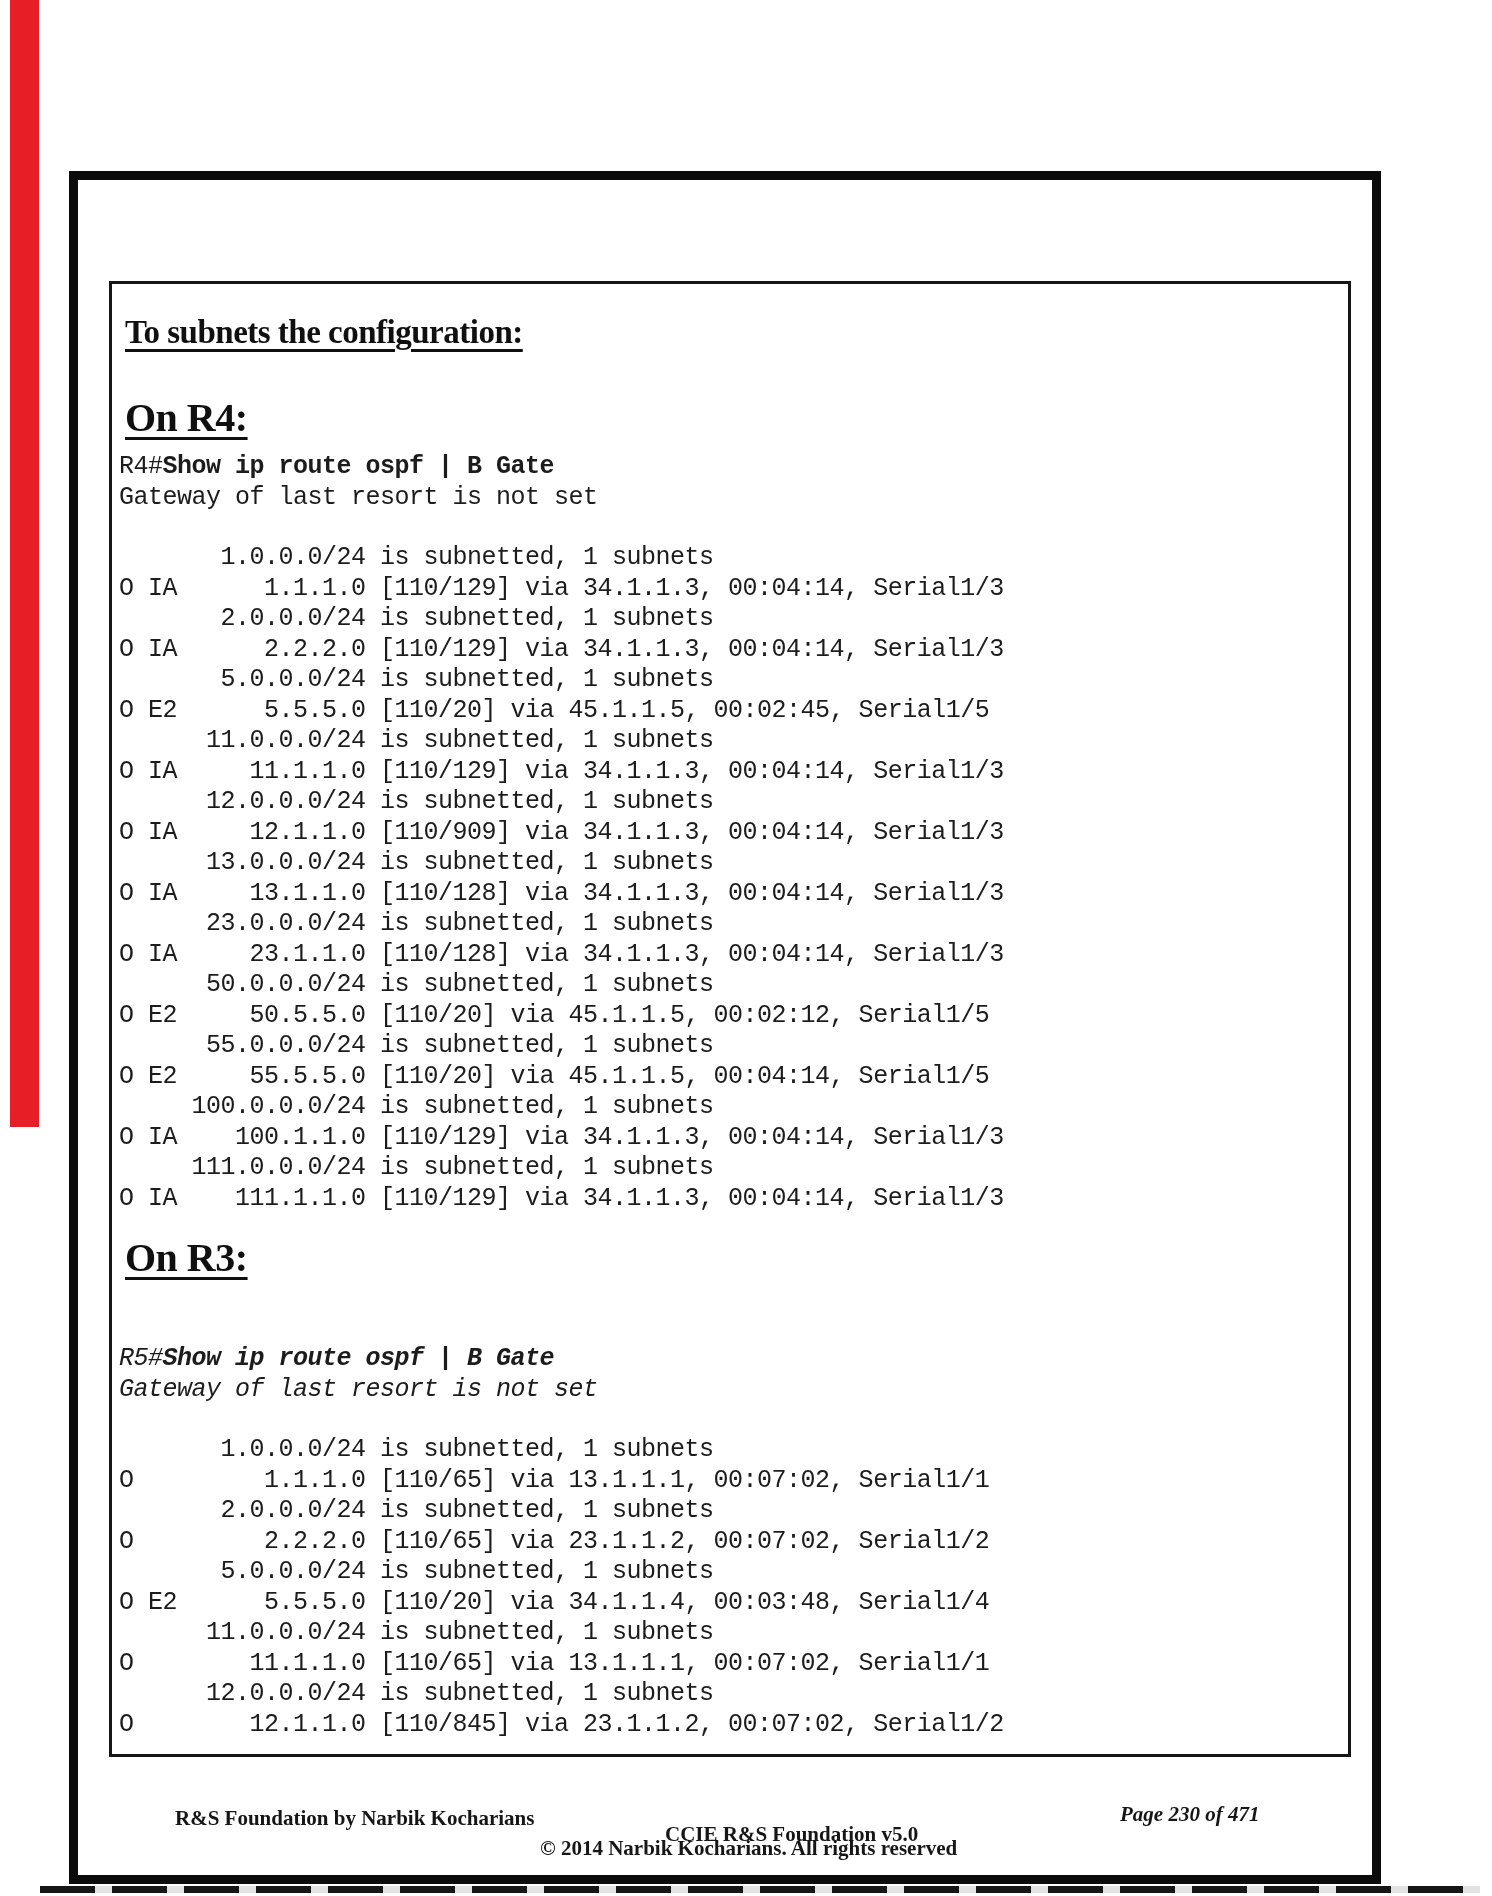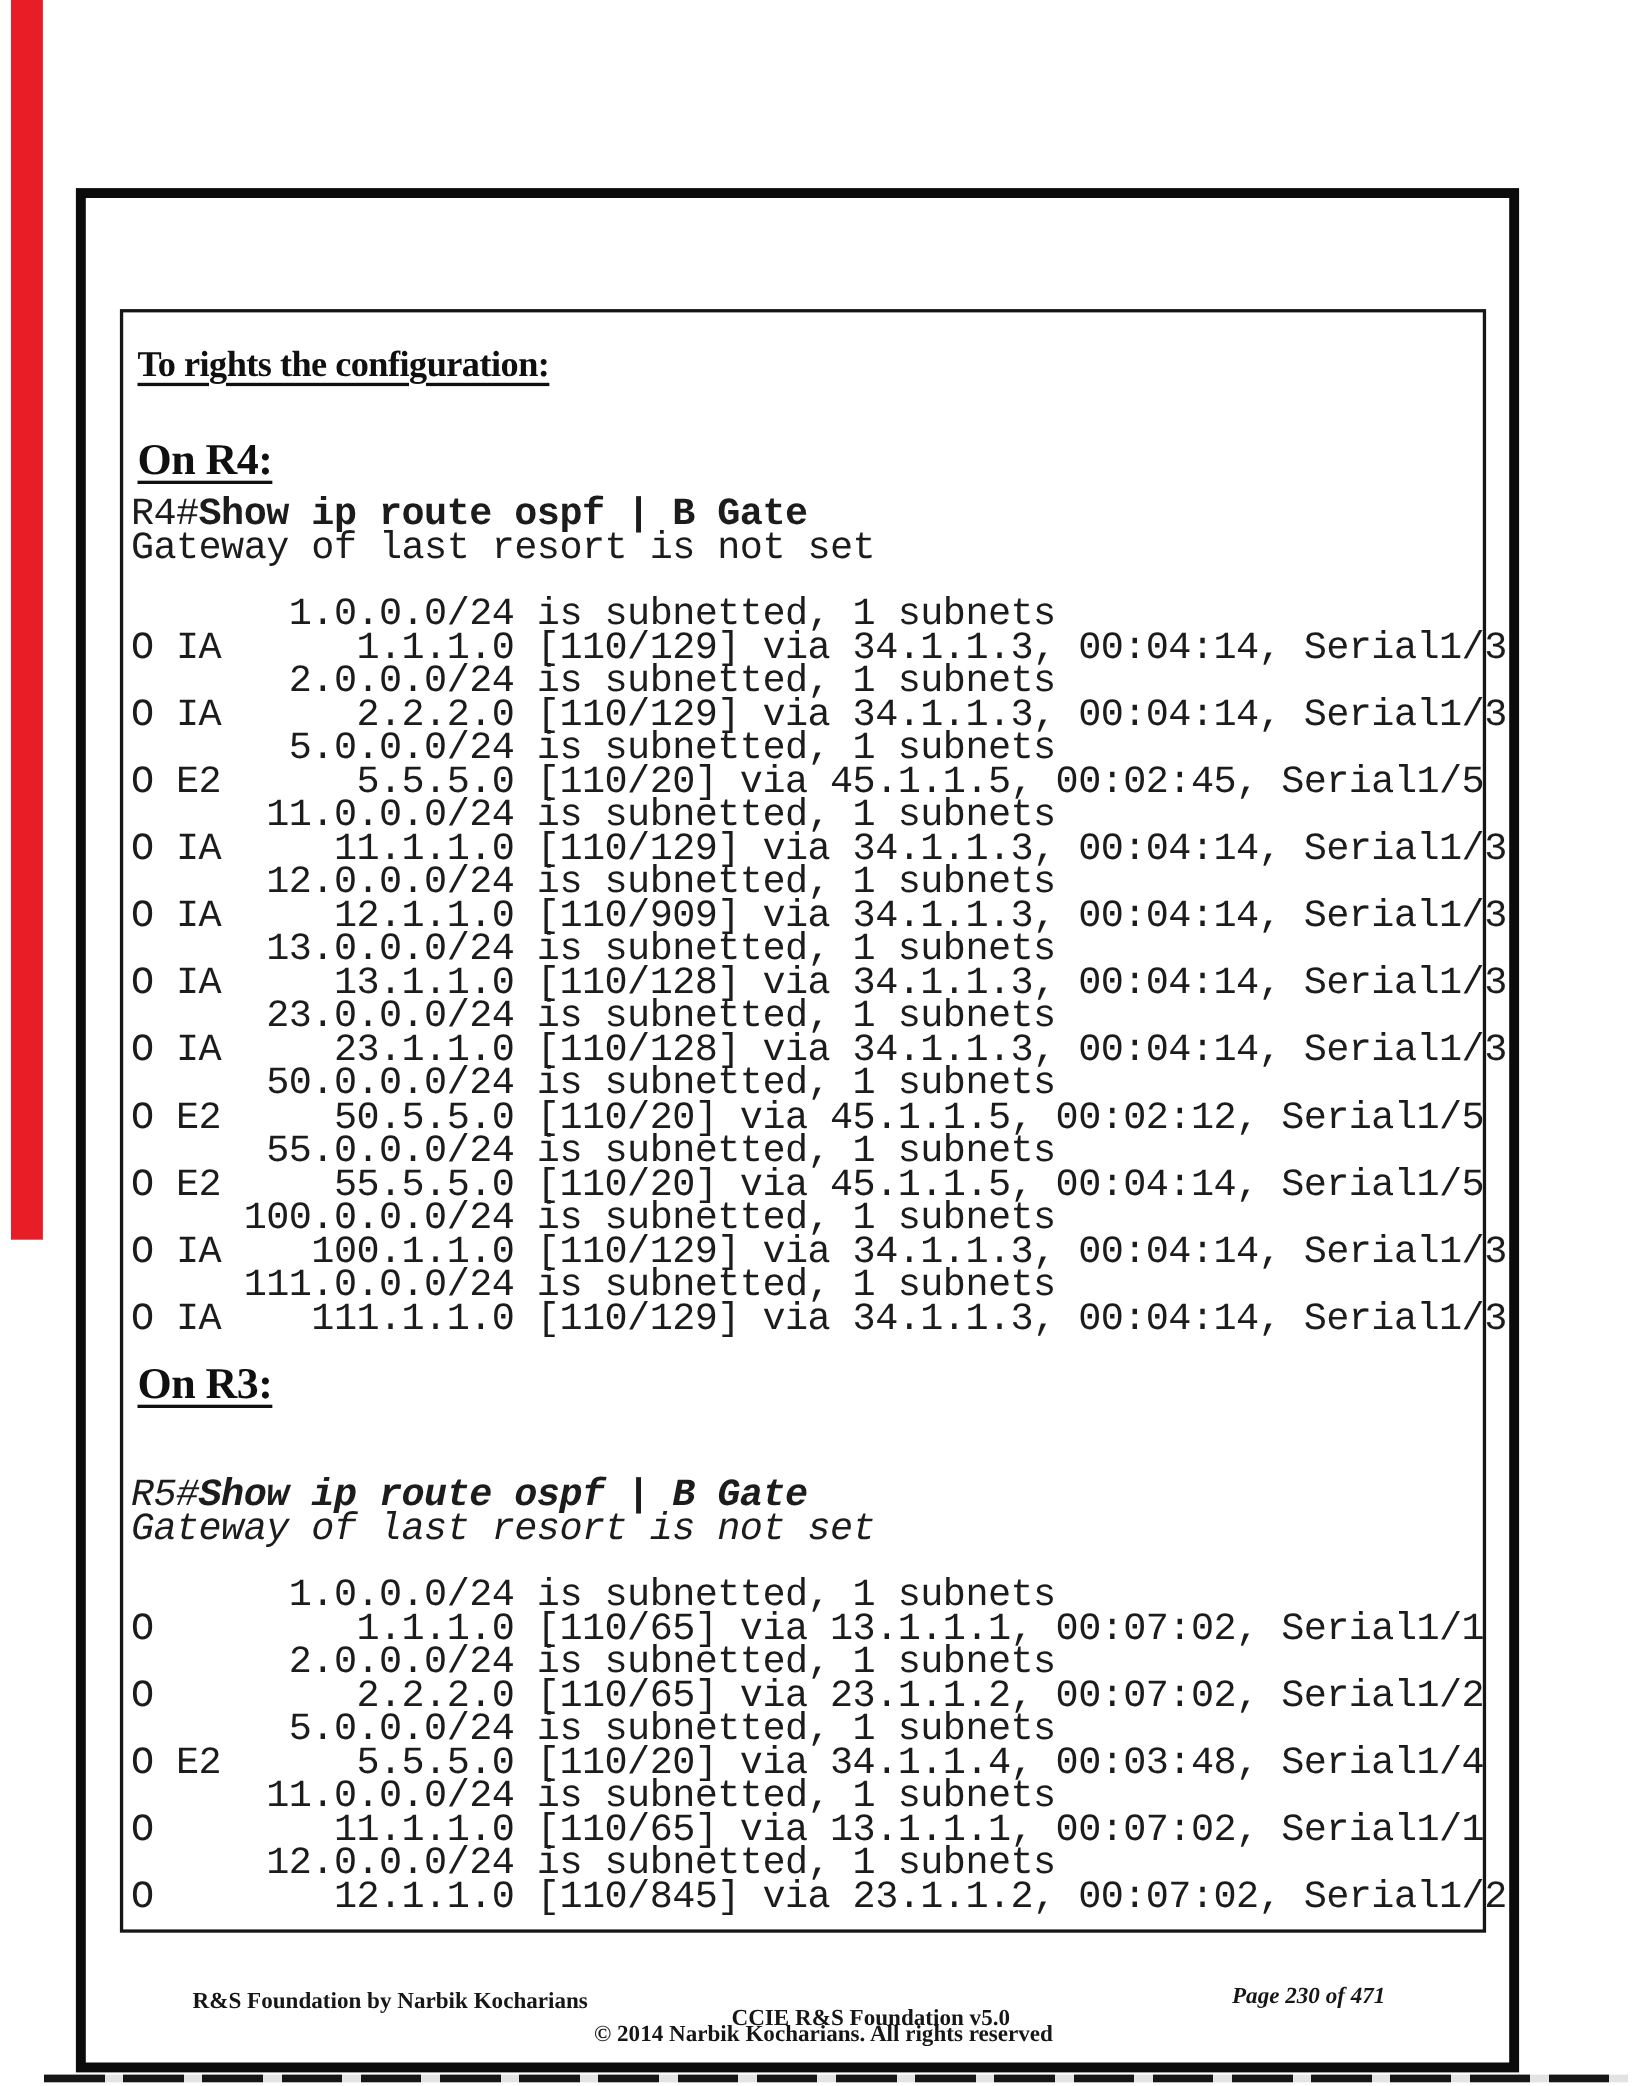--- a/index.html
+++ b/index.html
@@ -28,21 +28,21 @@
   .sec-heading{
     font-family:"Liberation Serif",serif;font-weight:bold;font-size:40px;color:#101010;
     text-decoration:underline;text-decoration-thickness:3px;text-underline-offset:6px;
     letter-spacing:-0.5px;white-space:nowrap;position:absolute;left:125px;
   }
   .h-r4{top:394px;}
   .h-r3{top:1234px;}
   pre.console{
     margin:0;position:absolute;left:119px;
     font-family:"Liberation Mono","DejaVu Sans Mono",monospace;
-    font-size:35px;line-height:30.5px;color:#1c1c1c;white-space:pre;
+    font-size:25px;line-height:30.5px;color:#1c1c1c;white-space:pre;
     letter-spacing:-0.5px;
   }
   pre.console .cmd{font-weight:bold;}
   .c0-head{top:452px;}
   .c0-routes{top:543px;}
   .c1-head{top:1344px;font-style:italic;}
   .c1-routes{top:1435px;}
   .footer-item{
     position:absolute;font-family:"Liberation Serif",serif;font-weight:bold;
     font-size:21px;color:#161616;white-space:nowrap;
@@ -58,21 +58,21 @@
 </style>
 </head>
 <body>
 
 <div class="red-stripe"></div>
 
 <div class="outer-frame"></div>
 
 <div class="inner-box"></div>
 
-<div class="doc-title">To rights the configuration:</div>
+<div class="doc-title">To subnets the configuration:</div>
 
 <div class="sec-heading h-r4">On R4:</div>
 
 <pre class="console c0-head"><span>R4#</span><span class="cmd">Show ip route ospf | B Gate</span>
 <span>Gateway of last resort is not set</span></pre>
 
 <pre class="console c0-routes">       1.0.0.0/24 is subnetted, 1 subnets
 O IA      1.1.1.0 [110/129] via 34.1.1.3, 00:04:14, Serial1/3
        2.0.0.0/24 is subnetted, 1 subnets
 O IA      2.2.2.0 [110/129] via 34.1.1.3, 00:04:14, Serial1/3

